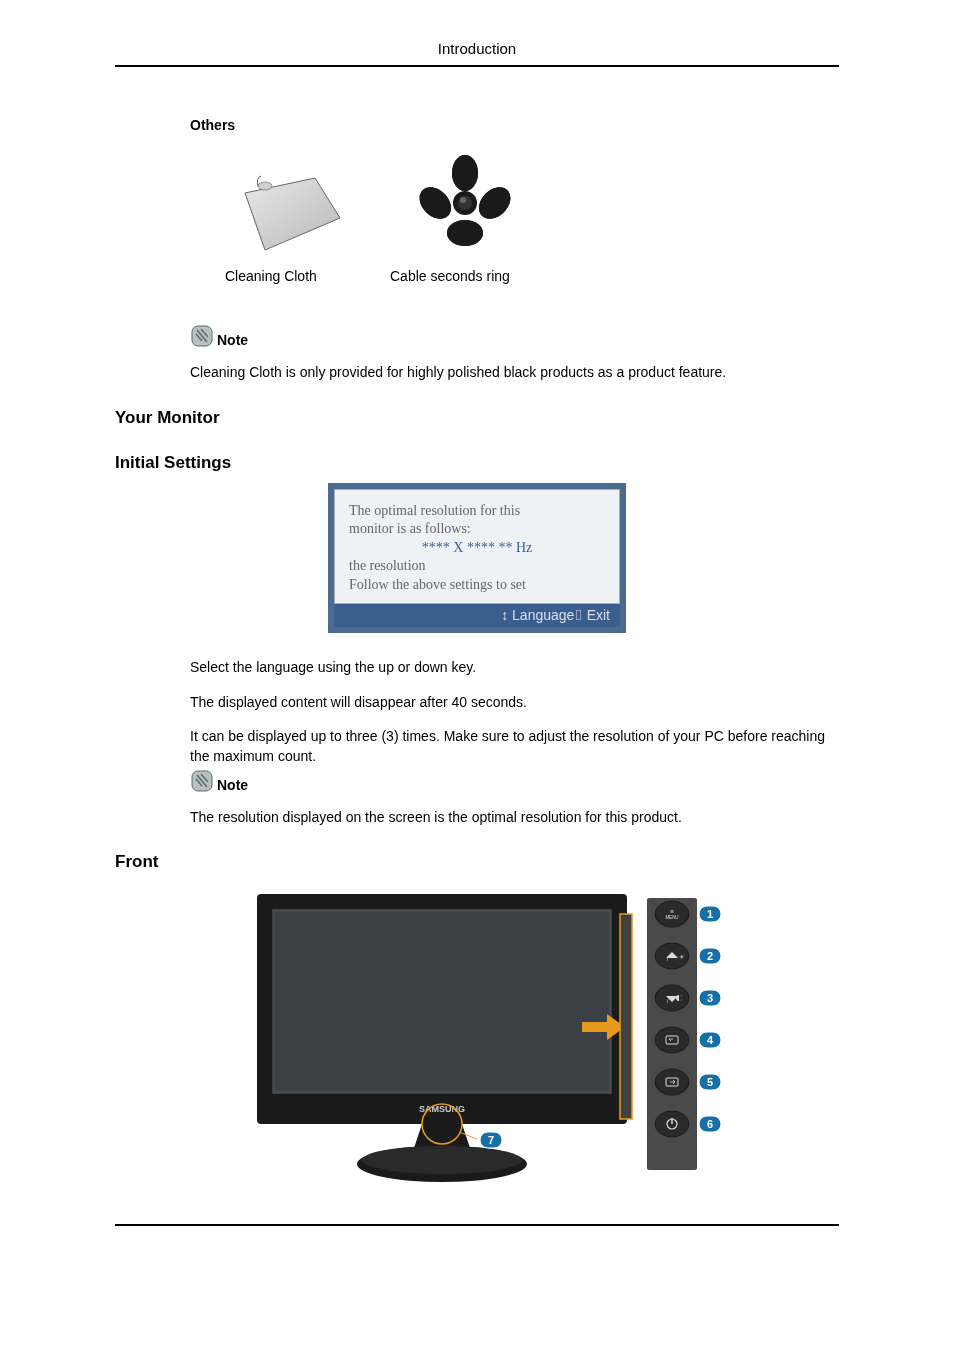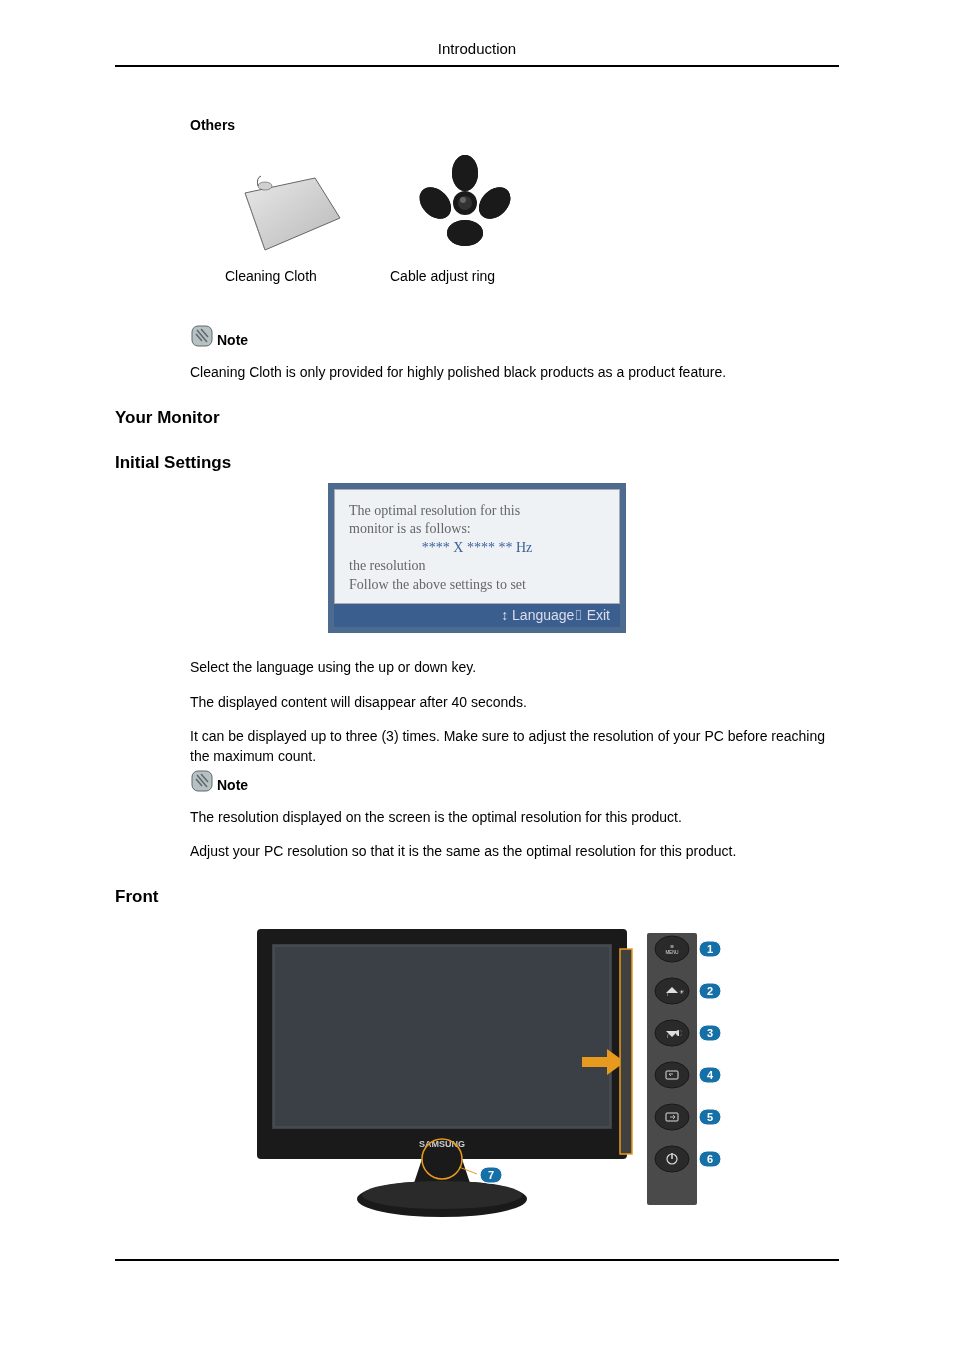--- a/index.html
+++ b/index.html
@@ -170,21 +170,21 @@
             <ellipse cx="0" cy="30" rx="13" ry="18" transform="rotate(180)"></ellipse>
             <ellipse cx="-21" cy="21" rx="13" ry="18" transform="rotate(225)"></ellipse>
             <ellipse cx="-30" cy="0" rx="13" ry="18" transform="rotate(270)"></ellipse>
             <ellipse cx="-21" cy="-21" rx="13" ry="18" transform="rotate(315)"></ellipse>
           </g>
           <circle cx="0" cy="0" r="12" fill="#1a1a1a"></circle>
           <circle cx="0" cy="0" r="7" fill="#333"></circle>
           <circle cx="-2" cy="-3" r="3" fill="#666"></circle>
         </g>
       </svg>
-      <div class="item-caption">Cable adjust ring</div>
+      <div class="item-caption">Cable seconds ring</div>
     </div>
   </div>
 
   <div class="note-row">
     <svg class="note-icon" viewBox="0 0 24 24">
       <rect x="2" y="2" width="20" height="20" rx="6" fill="#b8c0c4" stroke="#5a6a6a" stroke-width="1"></rect>
       <path d="M 7 6 L 17 18 M 6 10 L 12 17 M 11 5 L 18 13" stroke="#5a6a6a" stroke-width="1.5" fill="none"></path>
     </svg>
     <span class="note-label">Note</span>
   </div>
@@ -214,21 +214,20 @@
   <div class="body-text">It can be displayed up to three (3) times. Make sure to adjust the resolution of your PC before reaching the maximum count.</div>
 
   <div class="note-row" style="margin-top:2px;">
     <svg class="note-icon" viewBox="0 0 24 24">
       <rect x="2" y="2" width="20" height="20" rx="6" fill="#b8c0c4" stroke="#5a6a6a" stroke-width="1"></rect>
       <path d="M 7 6 L 17 18 M 6 10 L 12 17 M 11 5 L 18 13" stroke="#5a6a6a" stroke-width="1.5" fill="none"></path>
     </svg>
     <span class="note-label">Note</span>
   </div>
   <div class="body-text">The resolution displayed on the screen is the optimal resolution for this product.</div>
-  <div class="body-text">Adjust your PC resolution so that it is the same as the optimal resolution for this product.</div>
 
   <div class="section-heading">Front</div>
 
   <div class="front-wrap">
     <svg class="front-svg" viewBox="0 0 500 300">
 
       <rect x="30" y="10" width="370" height="230" rx="4" fill="#1a1a1a"></rect>
       <rect x="45" y="25" width="340" height="185" fill="#3a4046"></rect>
       <rect x="47" y="27" width="336" height="181" fill="none" stroke="#555" stroke-width="1"></rect>
 

